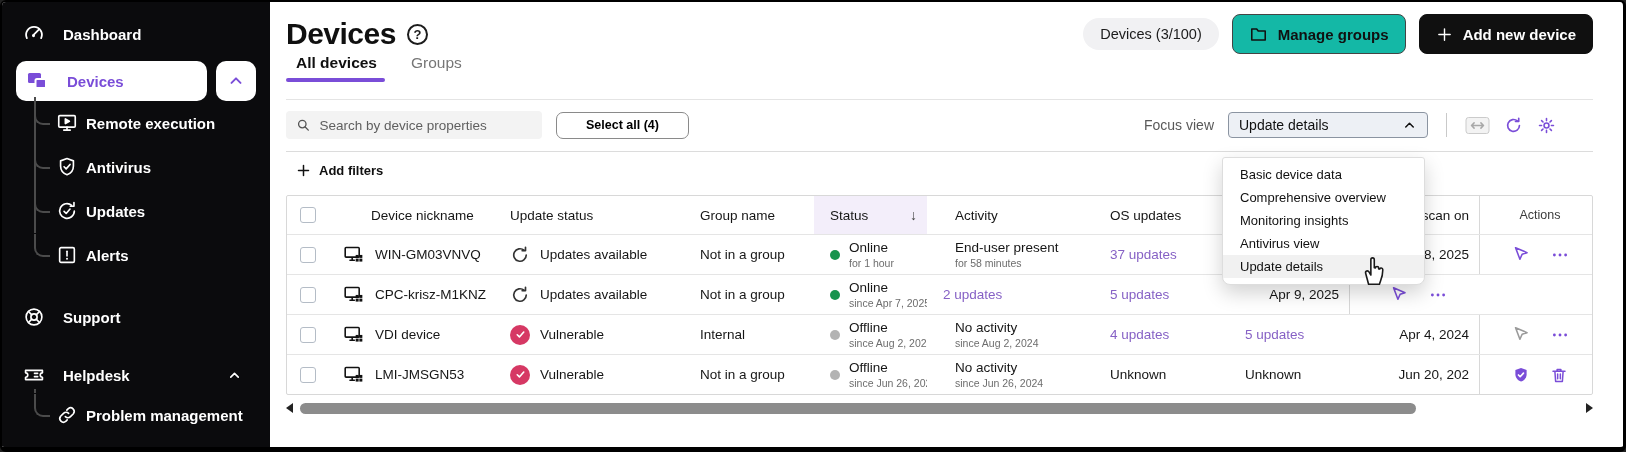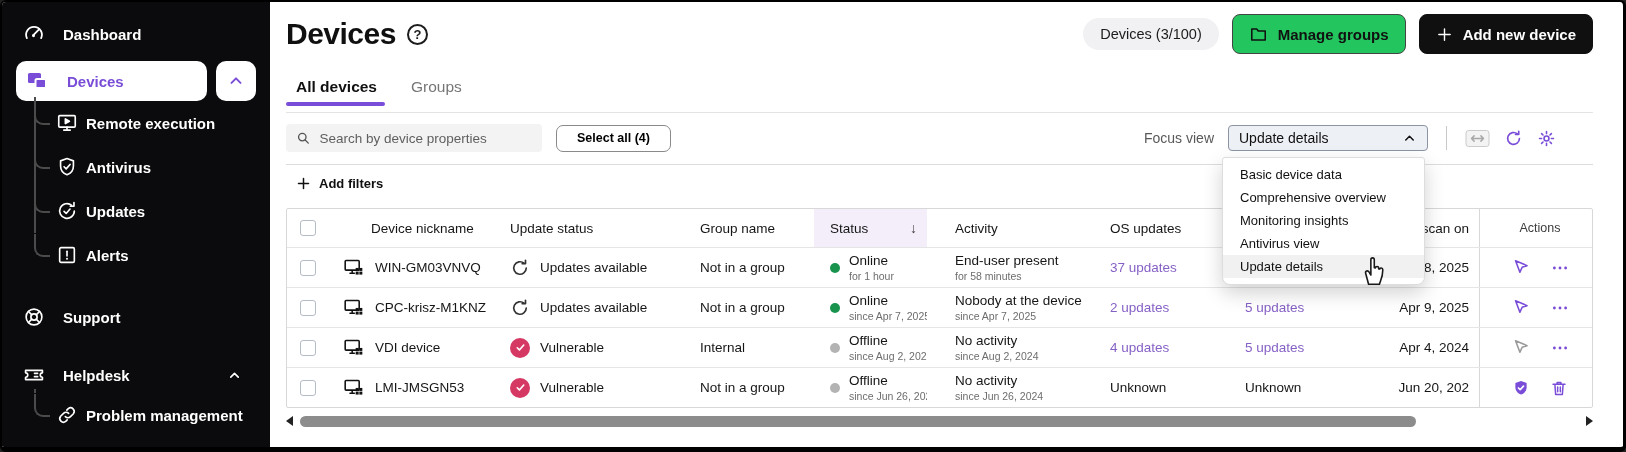--- a/index.html
+++ b/index.html
@@ -22,33 +22,33 @@
   .subitem::before{ content:""; position:absolute; left:32px; top:1px; width:14px; height:21px; border-left:2px solid #4b4b4b; border-bottom:2px solid #4b4b4b; border-bottom-left-radius:9px; }
   .sb-gap{ height:22px; }
   .chev-end{ margin-left:auto; margin-right:28px; }
   
   .main{ flex:1; min-width:0; padding:8px 30px 0 16px; position:relative; }
   .titlerow{ display:flex; align-items:center; margin-top:4px; }
   h1{ font-size:30px; font-weight:800; color:#101010; letter-spacing:-0.5px; }
   .help{ width:21px; height:21px; border:2px solid #1c1c1c; border-radius:50%; display:inline-flex; align-items:center; justify-content:center; font-size:13px; font-weight:700; color:#1c1c1c; margin-left:11px; cursor:pointer; }
   .hdr-right{ margin-left:auto; display:flex; align-items:center; gap:13px; }
   .badge{ background:#f1f1f3; border-radius:17px; padding:8px 17px; font-size:14.5px; color:#1c1c1c; }
-  .btn{ display:inline-flex; align-items:center; gap:10px; font-weight:700; font-size:15px; border-radius:8px; padding:0 16px; height:40px; cursor:pointer; background:#22c55e; border:1px solid #444; color:#111; }
+  .btn{ display:inline-flex; align-items:center; gap:10px; font-weight:700; font-size:15px; border-radius:8px; padding:0 16px; height:40px; cursor:pointer; background:#14b8a6; border:1px solid #444; color:#111; }
   .btn.dark{ background:#101010; color:#fff; border-color:#101010; }
   
-  .tabs{ display:flex; gap:34px; margin-top:24px; border-bottom:1px solid #e4e4e4; padding:0 0 16px 10px; }
+  .tabs{ display:flex; gap:34px; border-bottom:1px solid #e4e4e4; padding:0 0 27px 10px; }
   .tab{ font-size:15.5px; color:#767676; position:relative; cursor:pointer; }
   .tab.active{ color:#101010; font-weight:700; }
   .tab.active::after{ content:""; position:absolute; left:-10px; right:-8px; bottom:-10px; height:4px; border-radius:3px; background:#7a4dd8; }
   
   .toolbar{ display:flex; align-items:center; gap:14px; margin-top:11px; padding-right:37px; }
   .search{ width:256px; height:28px; background:#f3f3f3; border-radius:4px; display:flex; align-items:center; gap:9px; padding:0 10px; }
   .search input{ border:none; background:transparent; outline:none; font-size:13.5px; width:100%; font-family:inherit; color:#000000; }
   .search input::placeholder{ color:#5f5f5f; }
-  .selall{ height:27px; background:#fff; border:1px solid #8a8a8a; border-radius:7px; font-weight:700; font-size:12.5px; padding:0 20px; cursor:pointer; font-family:inherit; }
+  .selall{ height:27px; background:#fff; border:1px solid #8a8a8a; border-radius:7px; font-weight:700; font-size:12.5px; padding:0 29px; cursor:pointer; font-family:inherit; }
   .sp{ flex:1; }
   .fvlabel{ color:#595959; font-size:14px; }
   .fvselect{ width:200px; height:26px; background:#edf0f5; border:1px solid #8b94a1; border-radius:4px; display:flex; align-items:center; justify-content:space-between; padding:0 10px; font-size:14px; color:#101010; cursor:pointer; }
   .vdiv{ width:1px; height:24px; background:#c9c9c9; margin:0 4px; }
   .tbicon{ display:inline-flex; cursor:pointer; }
   
   .hline{ border-top:1px solid #dcdcdc; margin-top:12px; }
   .addfilters{ display:inline-flex; align-items:center; gap:8px; margin:11px 0 0 10px; font-weight:700; font-size:13px; color:#101010; cursor:pointer; }
   
   .table{ margin-top:13px; border:1px solid #d8d8d8; border-radius:2px; }
@@ -366,26 +366,20 @@
           <span>Updates available</span>
         </div>
         <div class="cell">Not in a group</div>
         <div class="cell c-status">
           <span class="dot online"></span>
           <span class="stack">
               <span>Online</span>
               <span class="sub">since Apr 7, 2025</span>
             </span>
         </div>
-        <div class="cell" style="padding-left:28px">
-          <span class="stack">
-              <span>Nobody at the device</span>
-              <span class="sub">since Apr 7, 2025</span>
-            </span>
-        </div>
         <div class="cell link">2 updates</div>
         <div class="cell link">5 updates</div>
         <div class="cell c-scan">Apr 9, 2025</div>
         <div class="c-actions">
           <span class="act">
               <svg width="19" height="19" viewBox="0 0 24 24" fill="none" stroke="currentColor" stroke-width="2" stroke-linejoin="round">
                 <path d="M4.5 3.5 19 9.7l-6.2 2L10 18z"></path>
               </svg>
             </span>
           <span class="act">

